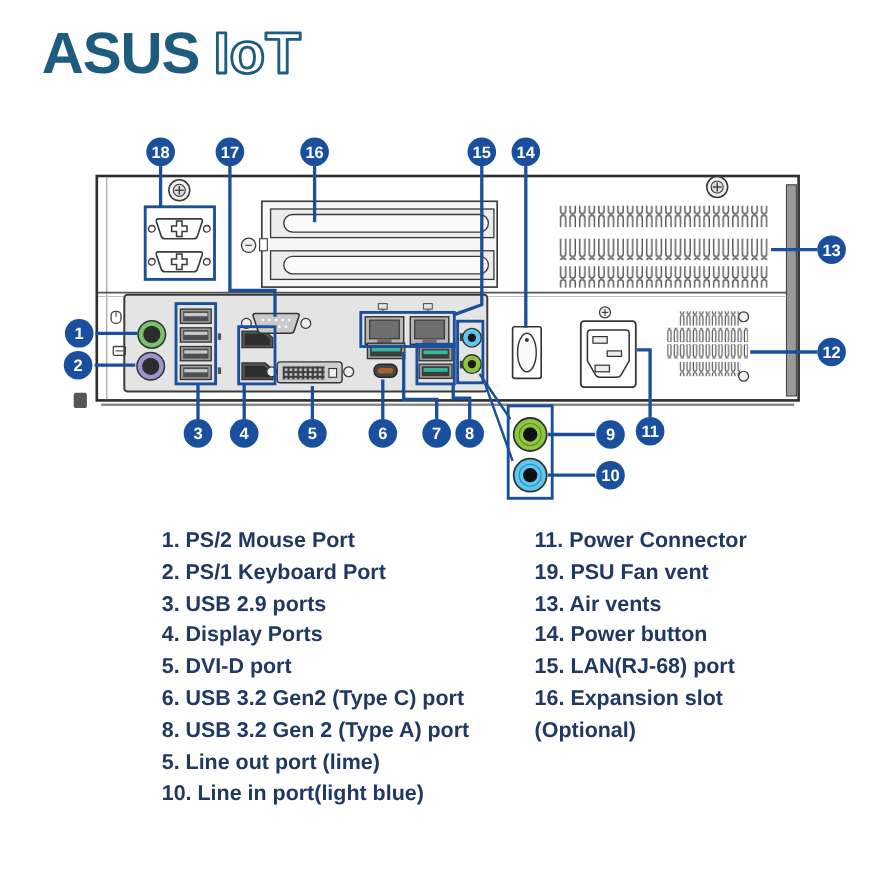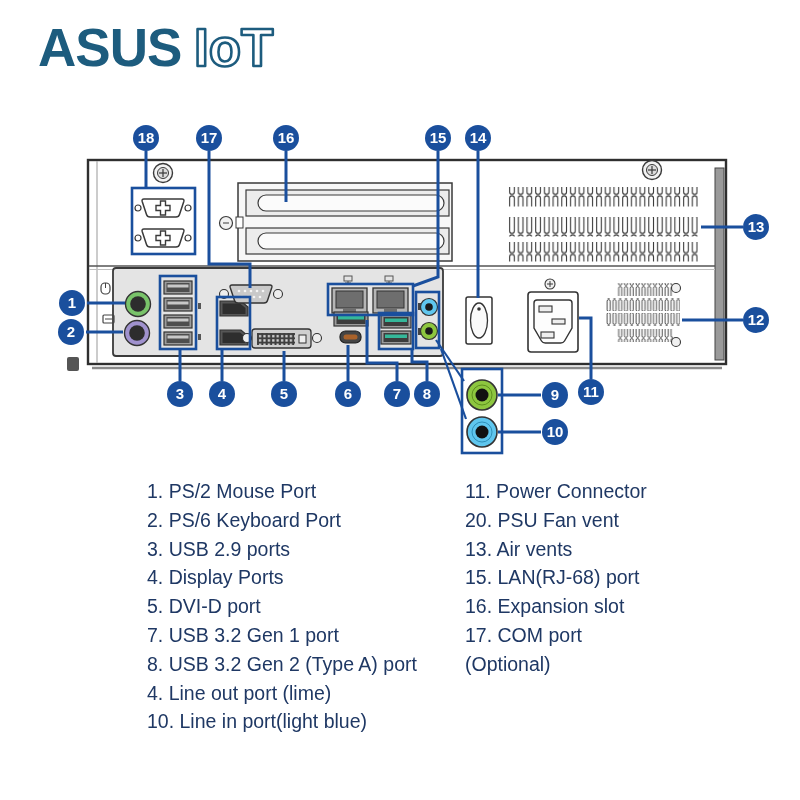--- a/index.html
+++ b/index.html
@@ -4,25 +4,25 @@
 <style>
   html,body{margin:0;padding:0;}
   body{
     width:800px;height:800px;background:#ffffff;position:relative;
     font-family:"Liberation Sans", sans-serif;overflow:hidden;
   }
   #logo{position:absolute;left:38px;top:16px;}
   #diagram{position:absolute;left:0;top:0;}
   .legend-col{
     position:absolute;top:477px;
-    font-weight:normal;font-size:19.5px;line-height:28.8px;
+    font-weight:bold;font-size:19.5px;line-height:28.8px;
     color:#1f3864;white-space:nowrap;
   }
   #legend-left{left:147px;}
-  #legend-right{left:465px;}
+  #legend-right{left:486px;}
   .legend-line{display:block;}
 </style>
 </head>
 <body>
 
 <svg id="logo" width="280" height="66" viewBox="0 0 280 66">
   <text x="0" y="50" font-family="Liberation Sans, sans-serif" font-size="53" font-weight="bold" letter-spacing="-1" fill="#1d5c7e">ASUS</text>
   <text x="156" y="50" font-family="Liberation Sans, sans-serif" font-size="53" font-weight="bold" fill="#ffffff" stroke="#1d5c7e" stroke-width="2.6" stroke-linejoin="round">IoT</text>
 </svg>
 
@@ -368,30 +368,30 @@
       </g>
     <g transform="translate(146,138)">
         <circle r="13" fill="#1a4f9d"></circle>
         <text y="5.4" fill="#ffffff">18</text>
       </g>
   </g>
 </svg>
 
 <div id="legend-left" class="legend-col">
   <span class="legend-line">1. PS/2 Mouse Port</span>
-  <span class="legend-line">2. PS/6 Keyboard Port</span>
+  <span class="legend-line">2. PS/1 Keyboard Port</span>
   <span class="legend-line">3. USB 2.9 ports</span>
   <span class="legend-line">4. Display Ports</span>
   <span class="legend-line">5. DVI-D port</span>
-  <span class="legend-line">7. USB 3.2 Gen 1 port</span>
+  <span class="legend-line">6. USB 3.2 Gen2 (Type C) port</span>
   <span class="legend-line">8. USB 3.2 Gen 2 (Type A) port</span>
-  <span class="legend-line">4. Line out port (lime)</span>
+  <span class="legend-line">5. Line out port (lime)</span>
   <span class="legend-line">10. Line in port(light blue)</span>
 </div>
 <div id="legend-right" class="legend-col">
   <span class="legend-line">11. Power Connector</span>
-  <span class="legend-line">20. PSU Fan vent</span>
+  <span class="legend-line">19. PSU Fan vent</span>
   <span class="legend-line">13. Air vents</span>
+  <span class="legend-line">14. Power button</span>
   <span class="legend-line">15. LAN(RJ-68) port</span>
   <span class="legend-line">16. Expansion slot</span>
-  <span class="legend-line">17. COM port</span>
   <span class="legend-line">(Optional)</span>
 </div>
 
 </body></html>

